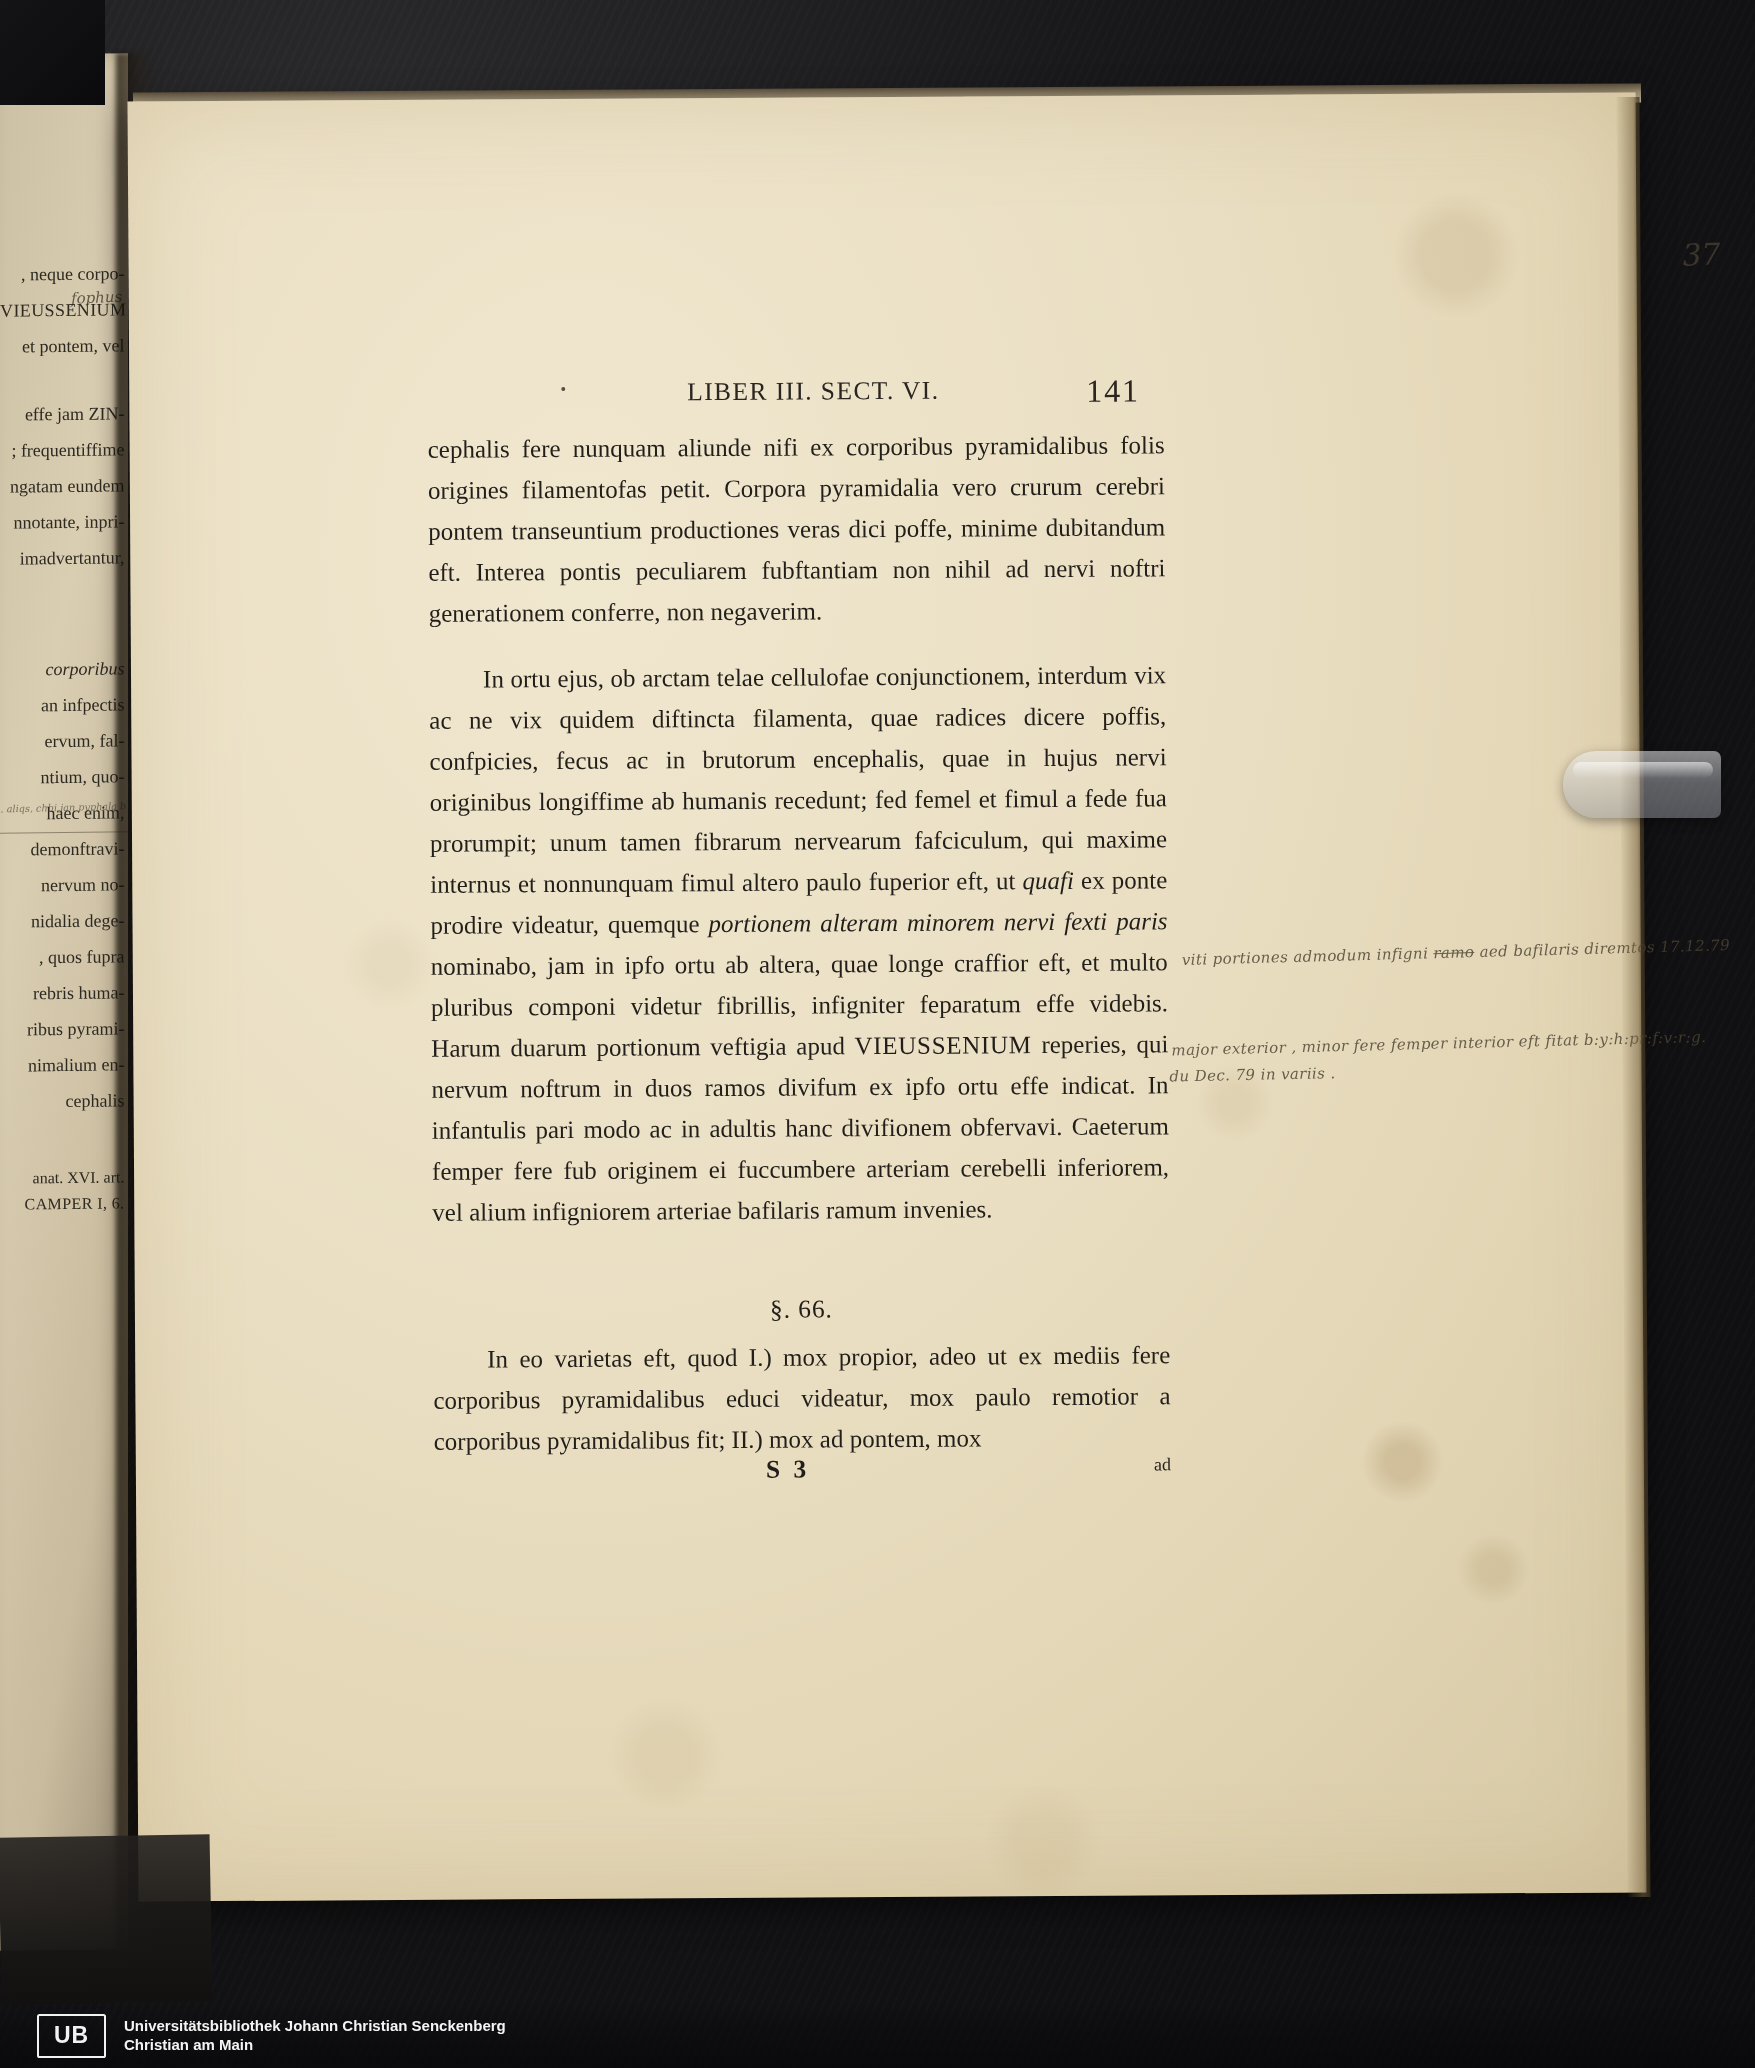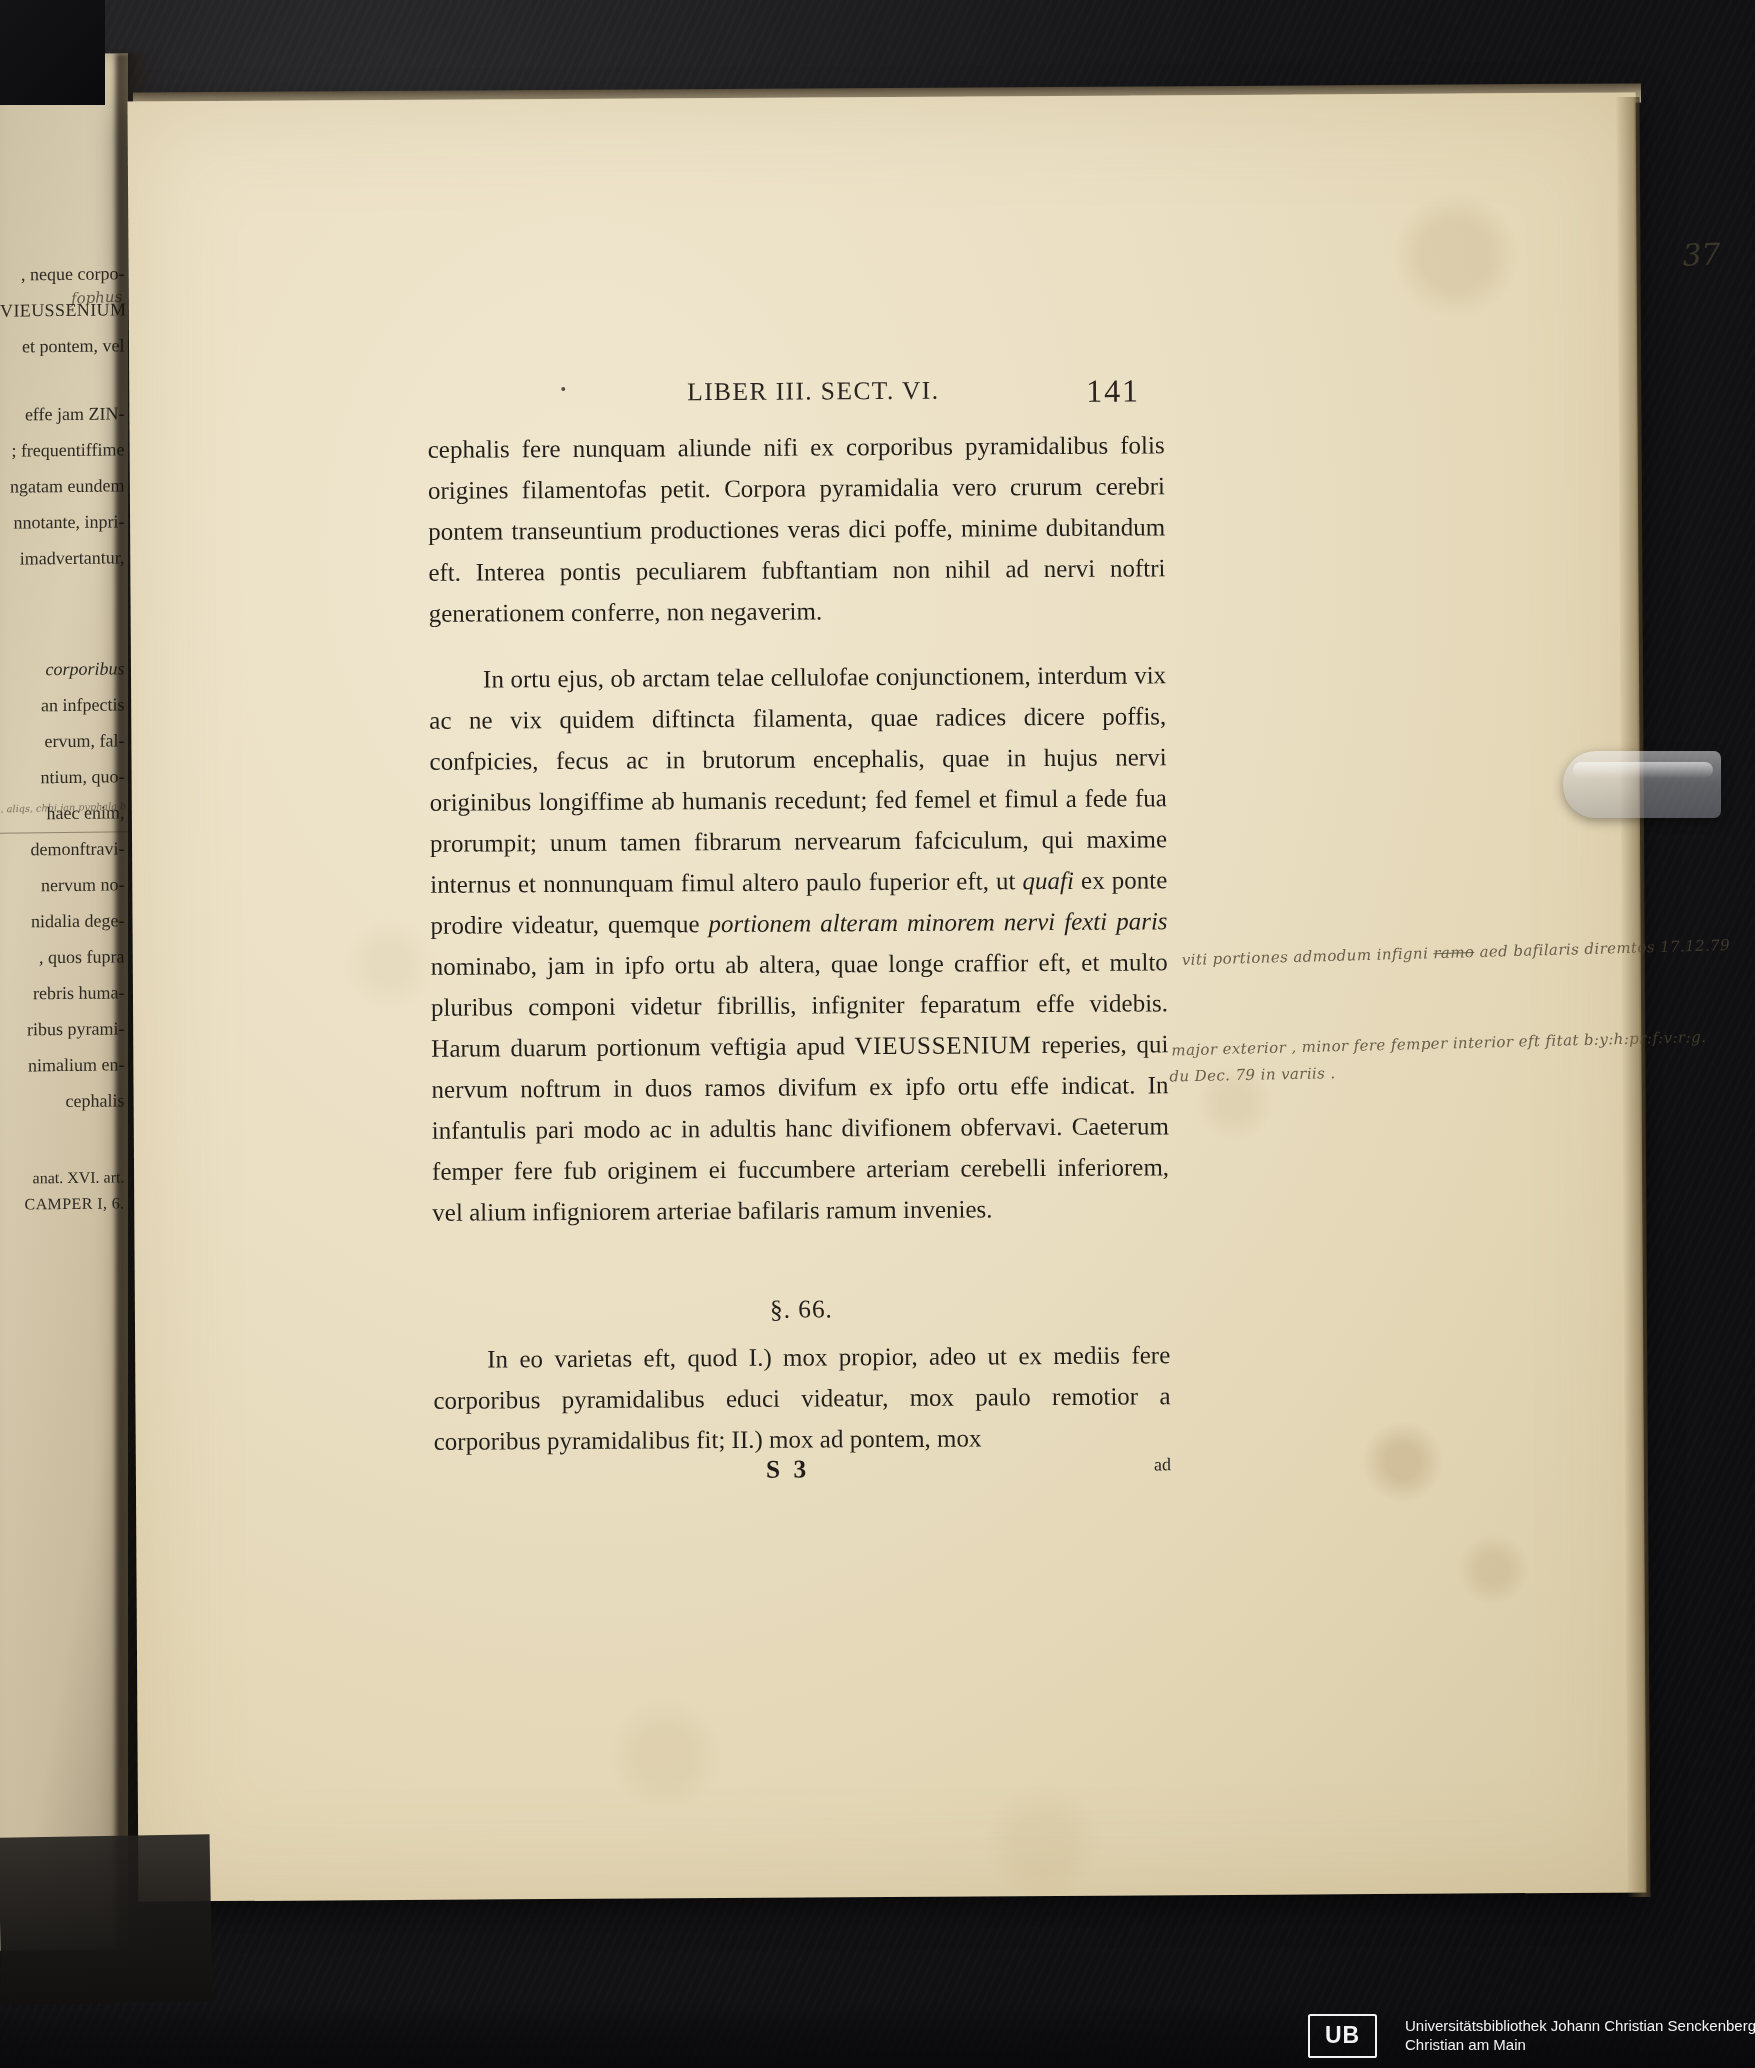--- a/index.html
+++ b/index.html
@@ -315,45 +315,45 @@
 
   
   #library-watermark {
     position: absolute;
     left: 0;
     bottom: 0;
     width: 100%;
     height: 65px;
     display: flex;
     align-items: center;
-    gap: 28px;
-    padding-left: 17px;
+    gap: 18px;
+    padding-left: 37px;
     box-sizing: border-box;
     background: linear-gradient(180deg, rgba(10,10,12,.0) 0%, rgba(10,10,12,.55) 40%, rgba(8,8,10,.8) 100%);
-    justify-content: flex-end;
   }
   #library-logo {
     width: 65px;
     height: 40px;
     border: 2.6px solid #f2f2f2;
     border-radius: 2.6px;
     color: #f2f2f2;
     font-family: "Liberation Sans", sans-serif;
     font-weight: bold;
     font-size: 23px;
     letter-spacing: 0.9px;
     display: flex;
     align-items: center;
     justify-content: center;
   }
   #library-name {
     color: #f4f4f4;
     font-family: "Liberation Sans", sans-serif;
     font-size: 15px;
     line-height: 18.4px;
+    font-weight: bold;
   }
   #library-name span { display: block; }
 
   
   #book-block-bottom {
     position: absolute;
     left: 0;
     bottom: 65px;
     width: 211px;
     height: 167px;

